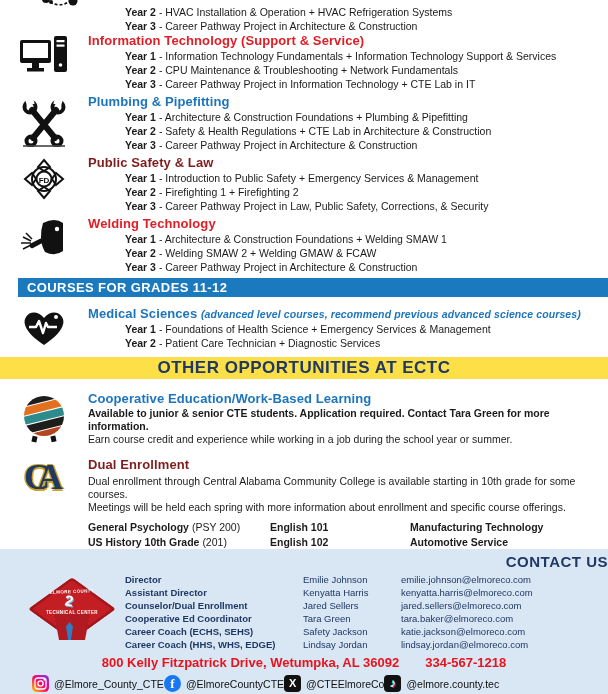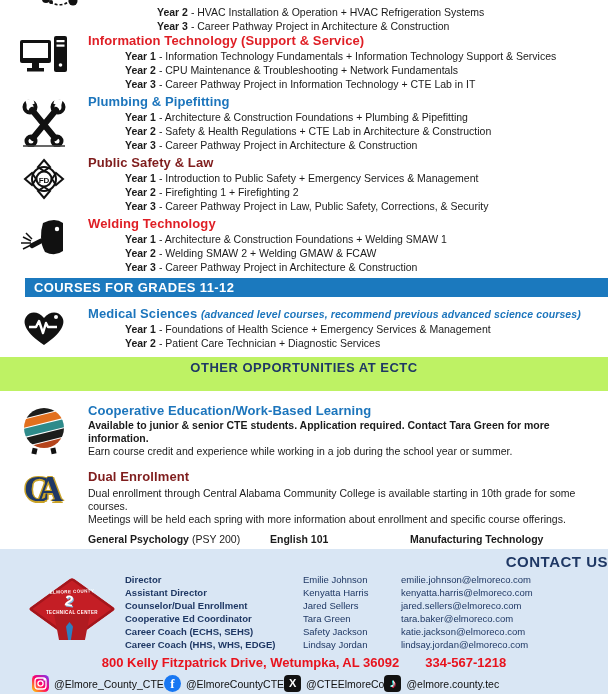--- a/index.html
+++ b/index.html
@@ -1,36 +1,36 @@
 <!DOCTYPE html>
 <html><head>
 <meta charset="utf-8">
 <style>
   * { margin:0; padding:0; box-sizing:border-box; }
   body { font-family:"Liberation Sans", sans-serif; background:#fff; }
   .page { position:relative; width:608px; height:694px; background:#fff; color:#1b1b1b; overflow:hidden; }
 
   
-  .top-partial { padding-top:5px;padding-left:32px; }
+  .top-partial { padding-top:5px; }
   .program { display:flex; margin-bottom:3px; }
   .icon-col { flex:0 0 88px; display:flex; justify-content:center; align-items:flex-start; padding-top:3px; }
   .text-col { flex:1; }
   .prog-title { font-size:13px; font-weight:bold; line-height:16px; letter-spacing:0.1px; }
   .prog-note { font-size:10.5px; font-style:italic; font-weight:bold; }
   .red  { color:#DF1E25; }
   .blue { color:#1C75BC; }
   .navy { color:#7f1d1d; }
   .year-row { font-size:10.5px; line-height:14px; padding-left:37px; color:#1b1b1b; }
   .yl { font-weight:bold; }
 
   
-  .grades-bar { margin-left:25px; margin-top:4px; margin-bottom:9px; background:#1B79BE; color:#fff;
+  .grades-bar { margin-left:18px; margin-top:4px; margin-bottom:9px; background:#1B79BE; color:#fff;
     font-weight:bold; font-size:13px; letter-spacing:0.4px; height:19px; line-height:19px; padding-left:9px; }
-  .opps-bar, .contact-title { background:#bef264; color:#1F3864; font-weight:bold; font-size:13px;
-    letter-spacing:0.5px; text-align:center; height:34px; line-height:22px; }
+  .opps-bar, .contact-title { background:#fde047; color:#1F3864; font-weight:bold; font-size:17px;
+    letter-spacing:0.5px; text-align:center; height:22px; line-height:22px; }
   .opps-bar { margin-top:7px; margin-bottom:12px; }
 
   
   .para { font-size:10.5px; line-height:13px; }
   .para.b { font-weight:bold; }
   .coop-block .text-col, .dual-block .text-col { padding-right:10px; }
   .dual-lines { margin-top:2px; }
 
   
   .dual-table { display:flex; padding-left:88px; margin-top:6px; font-size:10.5px; line-height:15px; }

